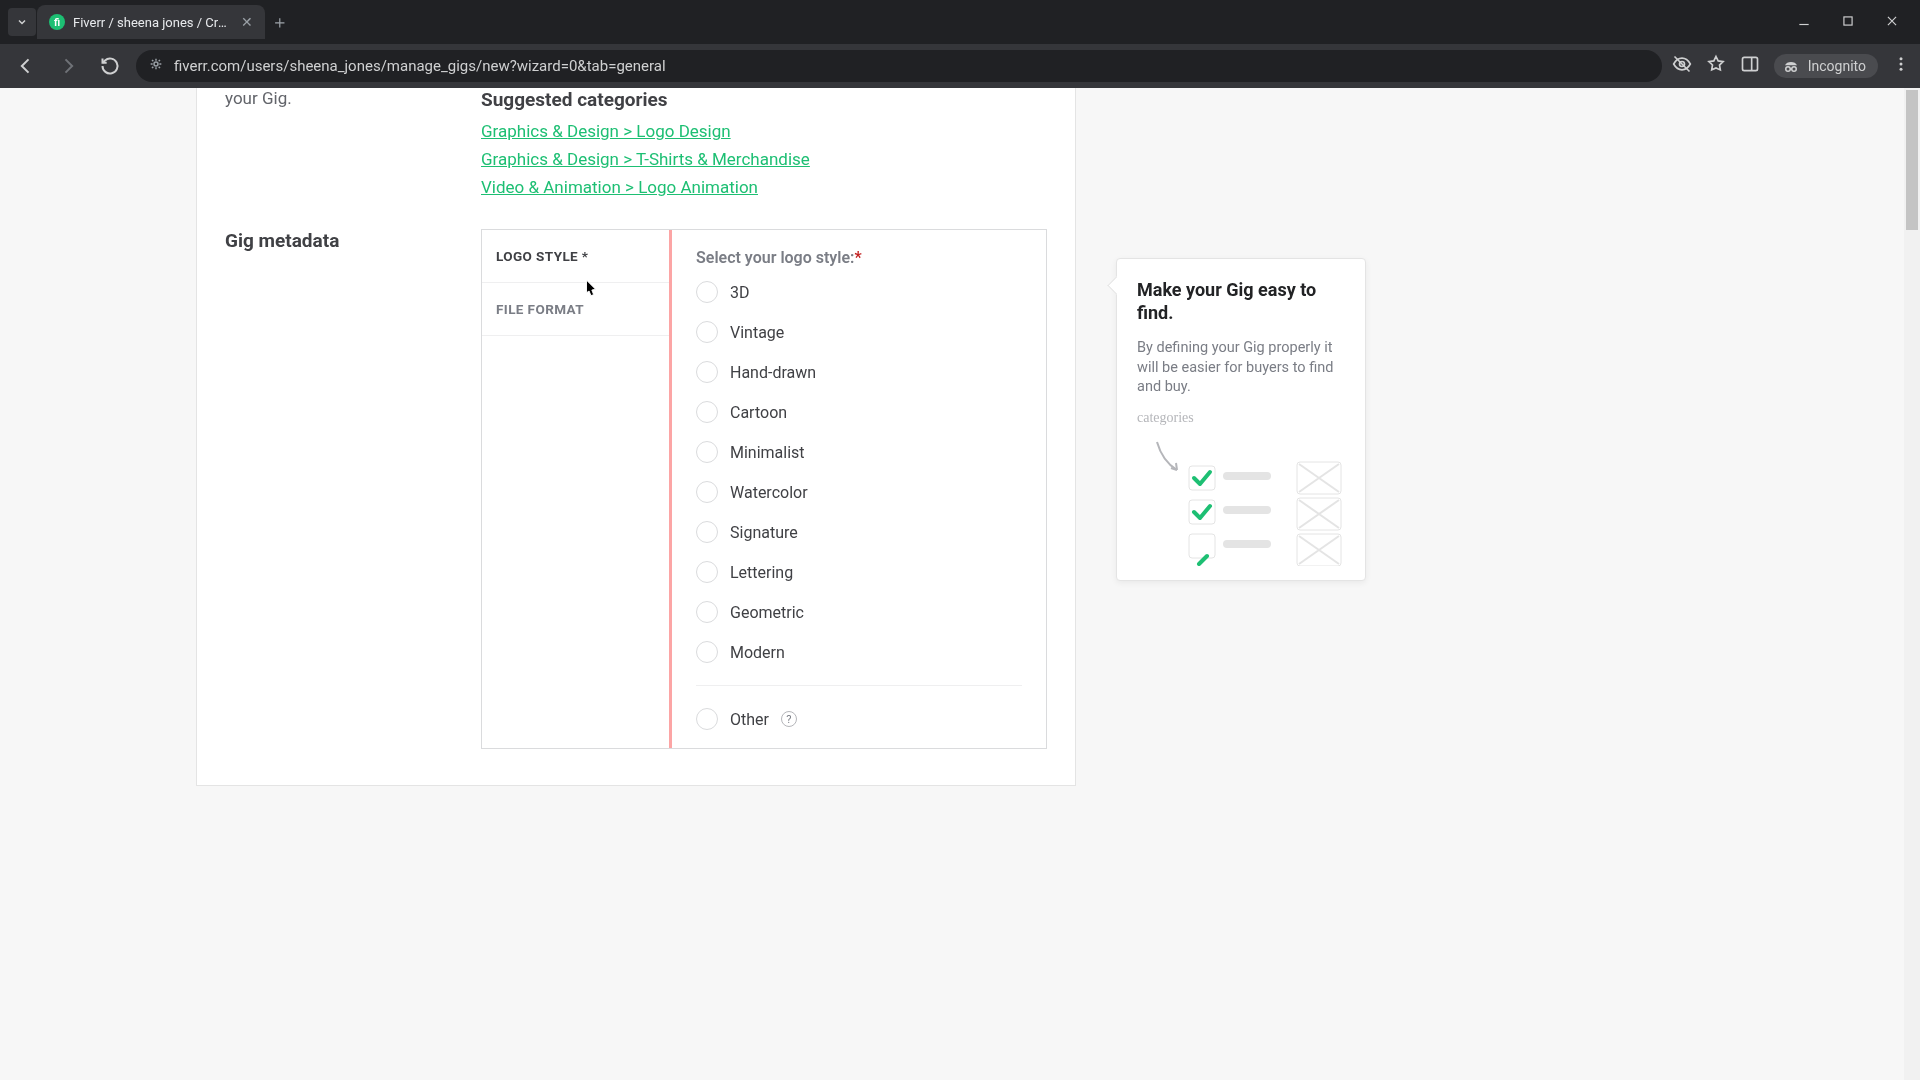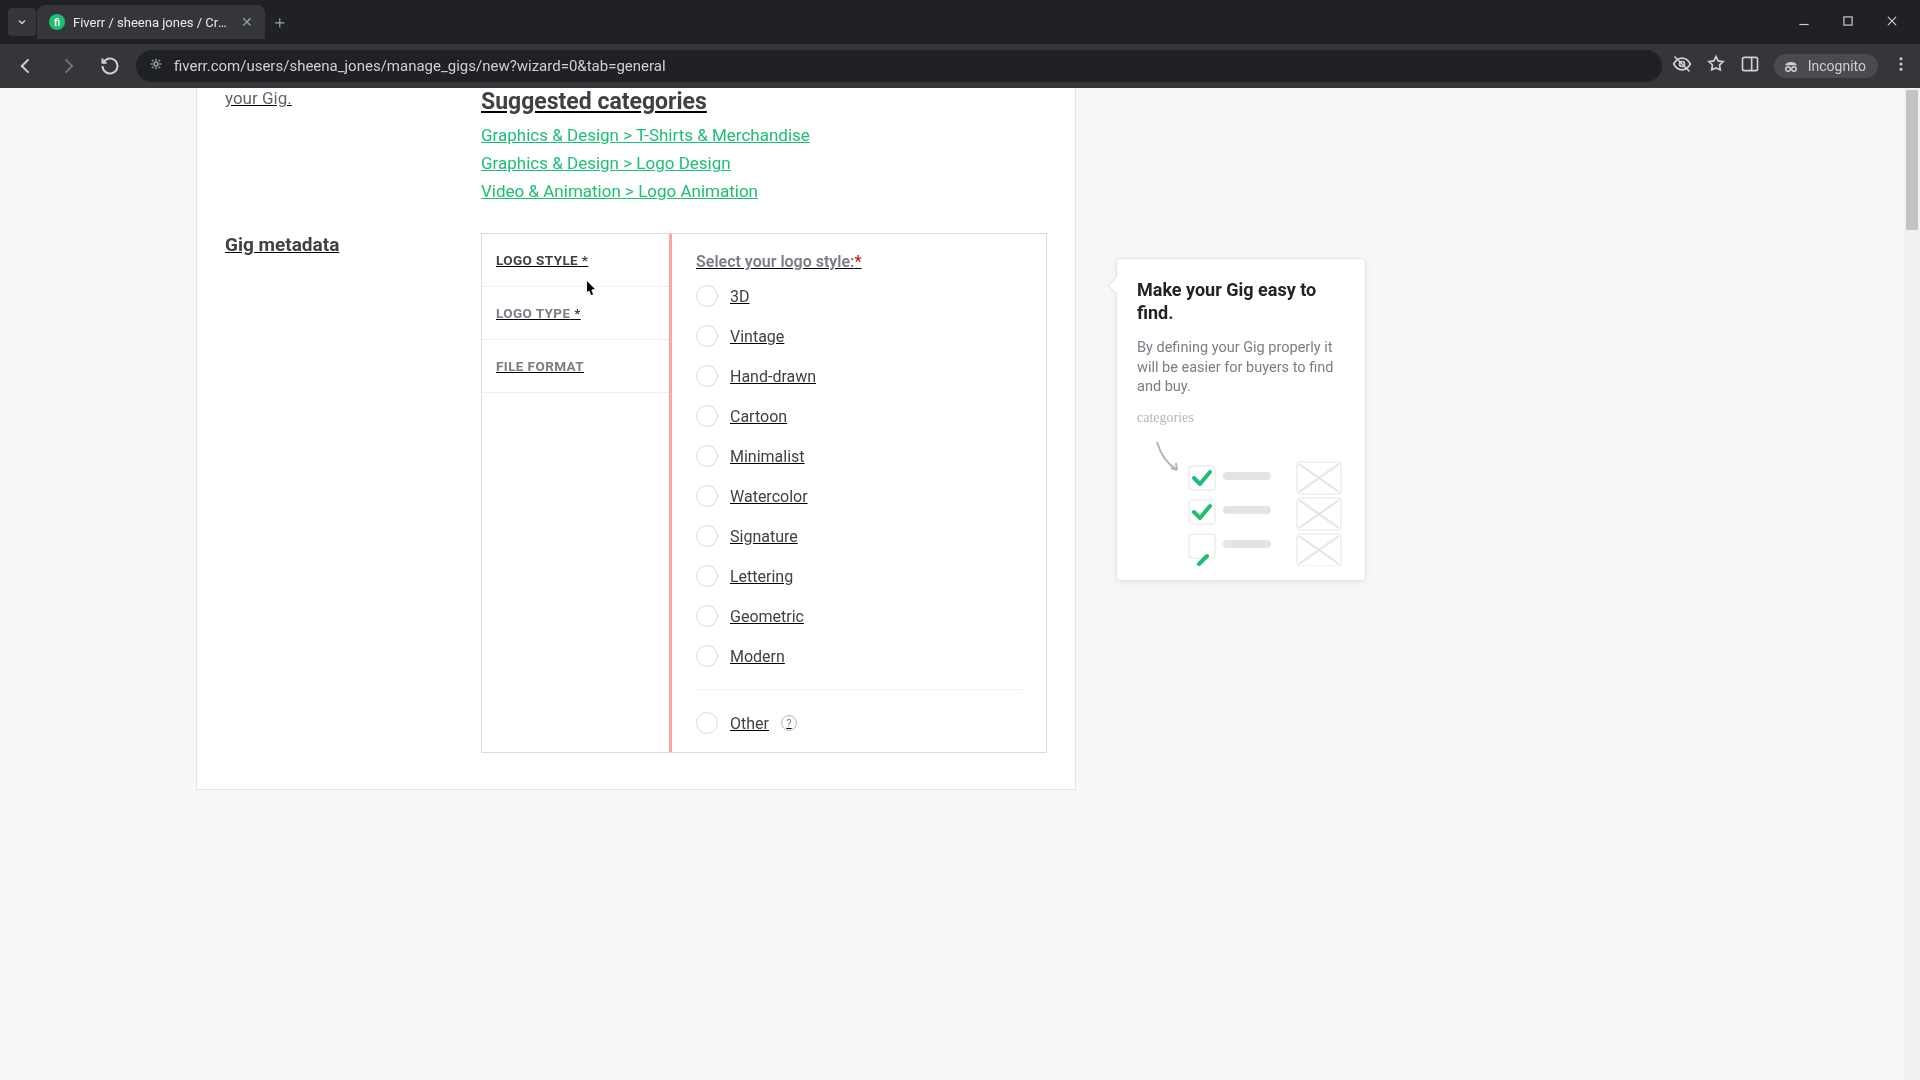--- a/index.html
+++ b/index.html
@@ -111,21 +111,20 @@
   .hat {
     width:18px;height:14px;display:inline-block;
   }
 
   
   .viewport {
     position: relative;
     height: calc(100% - 88px);
     background: #a3a3a3;
     overflow: hidden;
-    text-decoration: underline;
   }
   
   .vscroll {
     position:absolute; right:0; top:0; bottom:0; width:16px;
     background:#f1f1f1;
   }
   .vscroll .thumb {
     position:absolute; right:2px; left:2px; top:2px; height:140px;
     background:#c4c4c4;
   }
@@ -163,21 +162,21 @@
     color:#62646a;
     font-size: 17px;
   }
 
   .right-col {
     flex: 1;
     padding-right: 28px;
   }
 
   .suggest-block h4 {
-    font-size: 23px;
+    font-size: 19px;
     font-weight: 700;
     color:#404145;
     margin-bottom: 10px;
   }
   .suggest-link {
     display:block;
     color:#1dbf73;
     text-decoration: underline;
     font-size: 17px;
     margin: 8px 0;
@@ -416,37 +415,34 @@
   <div class="content-wrap">
     <div class="card">
 
       <div class="card-inner">
         <div class="left-col">
           <div class="truncated">your Gig.</div>
         </div>
         <div class="right-col">
           <div class="suggest-block">
             <h4>Suggested categories</h4>
+            <a class="suggest-link">Graphics &amp; Design &gt; Logo Design</a>
             <a class="suggest-link">Graphics &amp; Design &gt; T-Shirts &amp; Merchandise</a>
-            <a class="suggest-link">Graphics &amp; Design &gt; Logo Design</a>
             <a class="suggest-link">Video &amp; Animation &gt; Logo Animation</a>
           </div>
         </div>
       </div>
 
       <div class="section2">
         <div class="section-label">Gig metadata</div>
 
         <div class="metadata-box">
           <div class="meta-tabs">
             <div class="meta-tab active">
               <span>LOGO STYLE</span> <span class="ast">*</span>
-            </div>
-            <div class="meta-tab">
-              <span>LOGO TYPE</span> <span class="ast">*</span>
             </div>
             <div class="meta-tab">
               <span>FILE FORMAT</span>
             </div>
           </div>
 
           <div class="meta-pane">
             <h5>
               <span>Select your logo style:</span><span class="ast">*</span>
             </h5>

